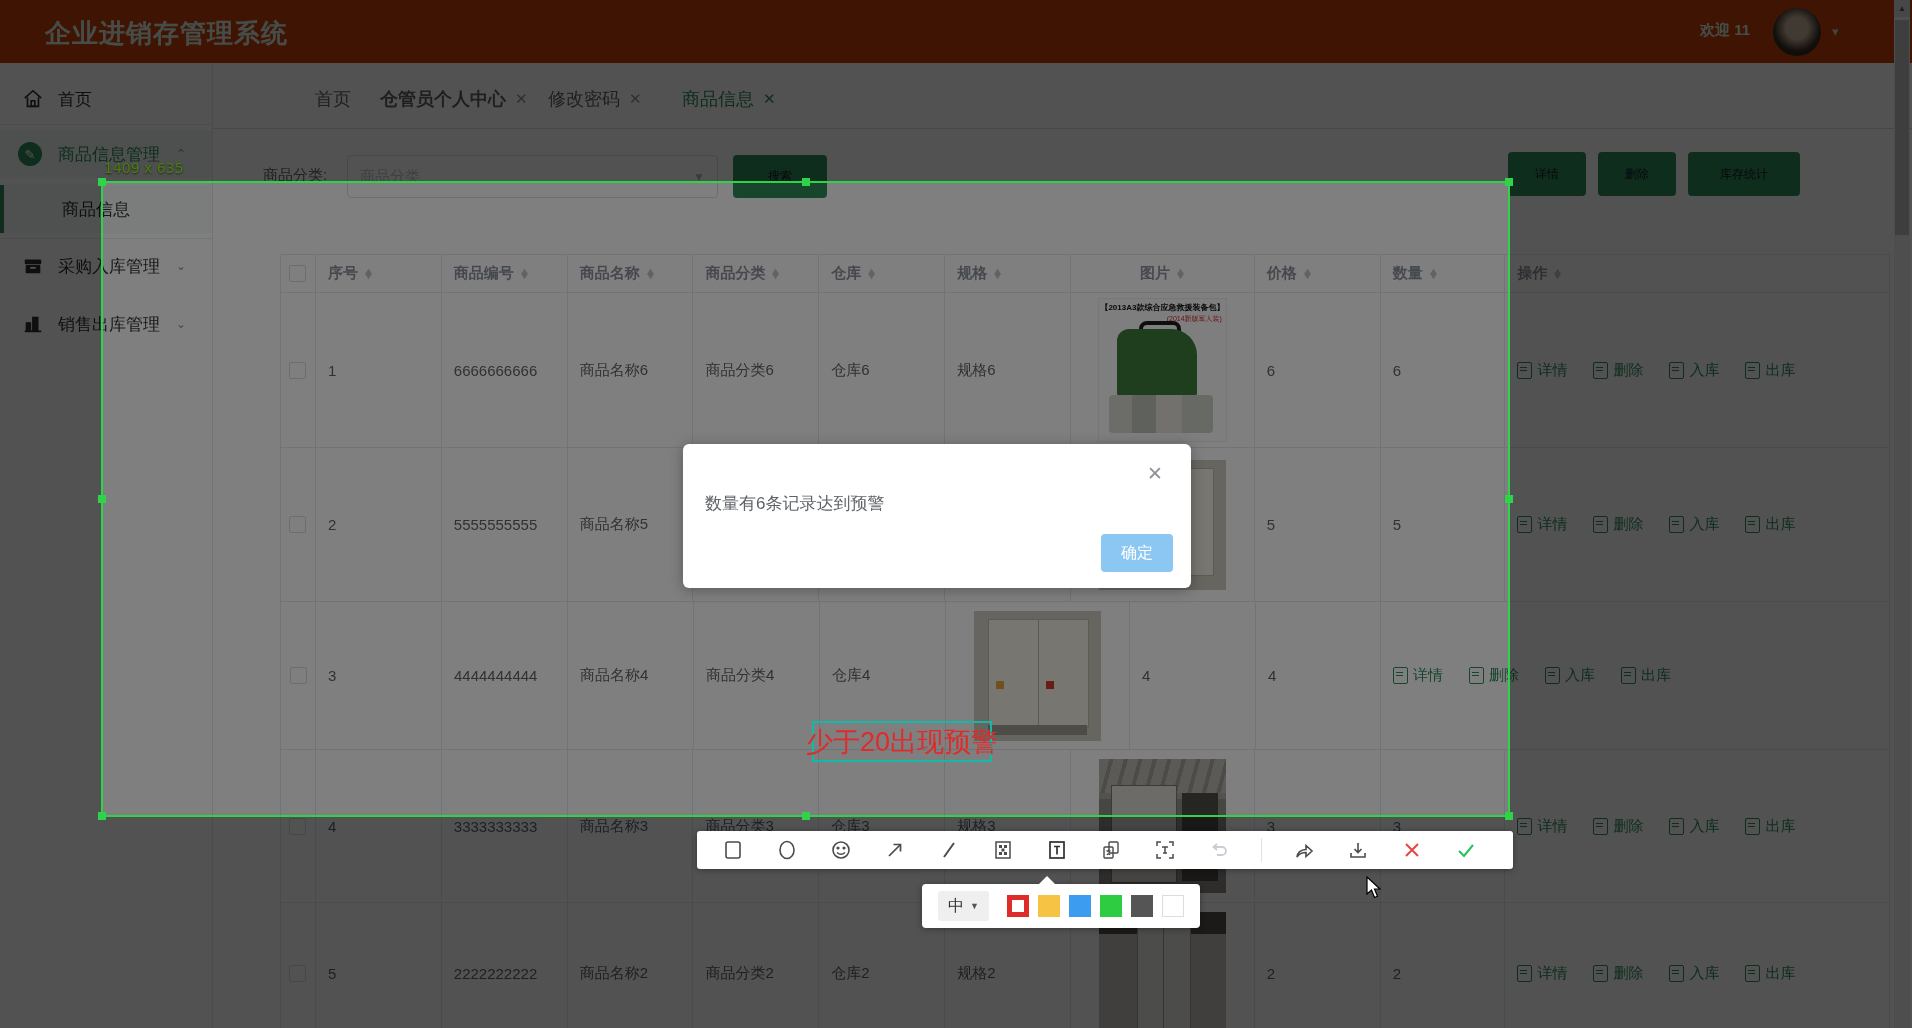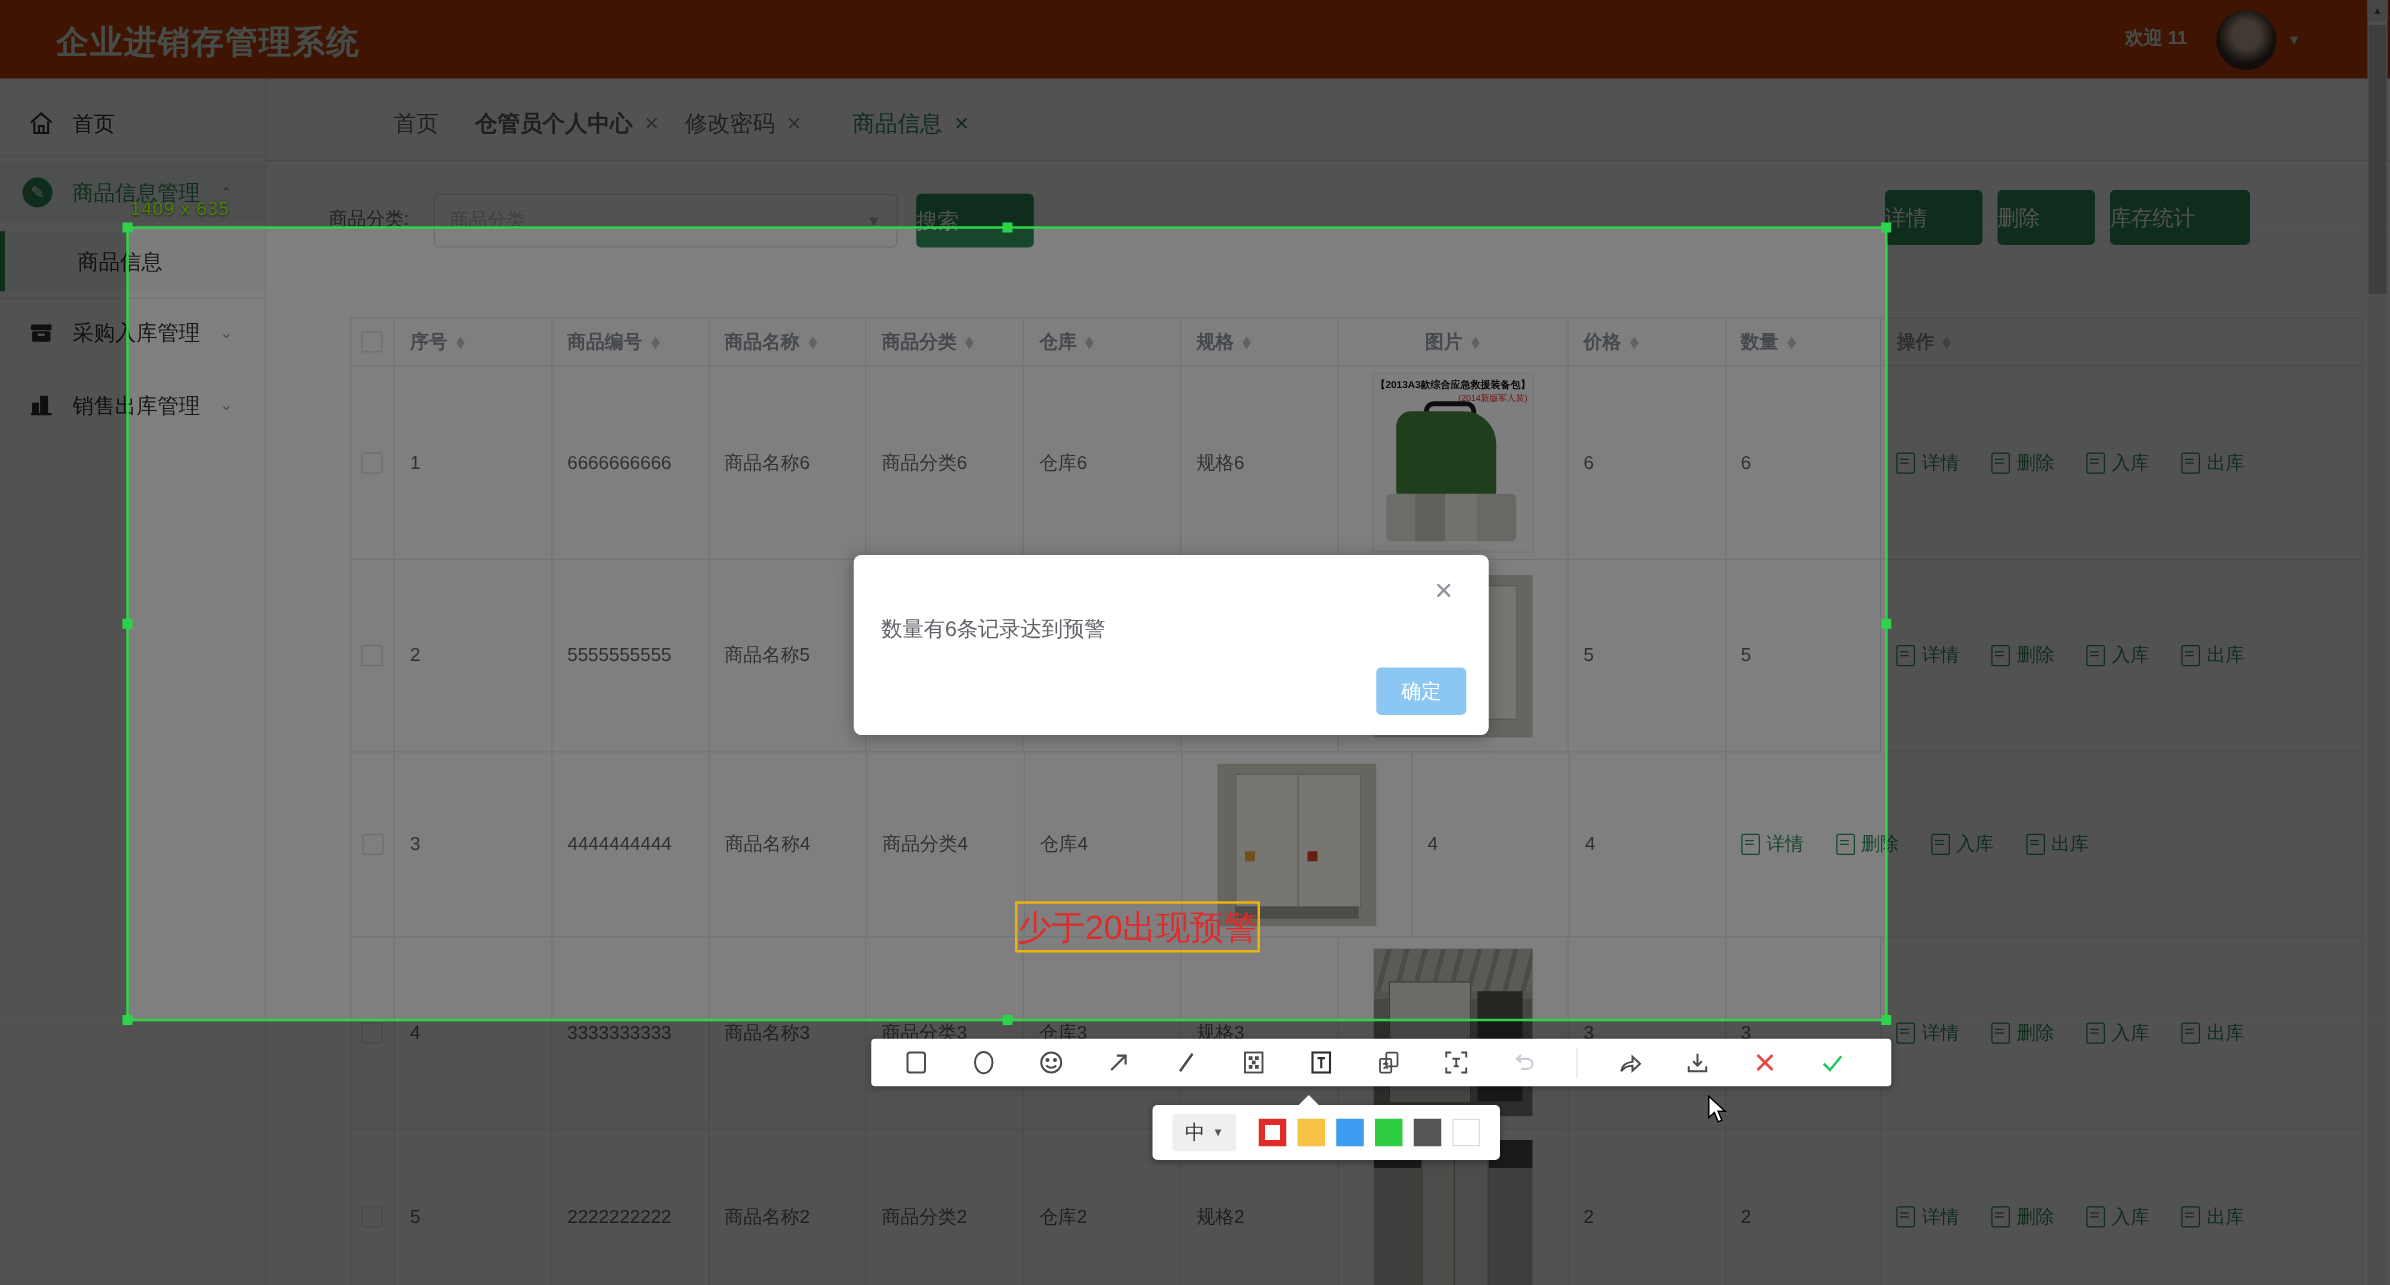--- a/index.html
+++ b/index.html
@@ -33,22 +33,22 @@
   .tab{position:absolute;top:24px;font-size:18px;color:#5f6368;display:flex;align-items:center;gap:9px;}
   .tab .x{font-size:15px;color:#8a9099;}
   .tab-active{color:#2F8C5B;}
   .tab-active .x{color:#2F8C5B;}
 
   .filter-label{left:50px;top:103px;font-size:15px;color:#5f6368;}
   .select{left:134px;top:92px;width:371px;height:43px;background:#fff;border:1px solid #d7dbe2;border-radius:4px;
     display:flex;align-items:center;justify-content:space-between;padding:0 12px;box-sizing:border-box;}
   .select .ph{color:#bfc4cc;font-size:15px;}
   .select .chev{color:#b4b9c2;font-size:12px;}
-  .btn-green{background:#2F8C5B;color:#ffffff;border-radius:4px;display:flex;align-items:center;
-    font-size:17px;}
+  .btn-green{background:#2F8C5B;color:#0f172a;border-radius:4px;display:flex;align-items:center;justify-content:center;
+    font-size:12px;}
   .search-btn{left:520px;top:92px;width:94px;height:43px;}
   .ta-detail{left:1295px;top:89px;width:78px;height:44px;}
   .ta-delete{left:1385px;top:89px;width:78px;height:44px;}
   .ta-stock{left:1475px;top:89px;width:112px;height:44px;}
 
   
   .tbl{left:280px;top:254px;width:1610px;border:1px solid #e4e7ed;border-bottom:none;box-sizing:border-box;z-index:1;}
   .trow{display:flex;border-bottom:1px solid #e4e7ed;}
   .tcell{border-right:1px solid #e4e7ed;box-sizing:border-box;padding:0 12px;display:flex;align-items:center;
     font-size:15px;color:#5f6368;overflow:hidden;}
@@ -110,21 +110,21 @@
   .modal .ok{position:absolute;right:18px;top:90px;width:72px;height:38px;background:#8CC7F3;border-radius:4px;
     color:#fff;font-size:16px;display:flex;align-items:center;justify-content:center;}
 
   
   .sel{left:101px;top:181px;width:1409px;height:636px;border:2px solid #2ED34A;box-sizing:border-box;z-index:8;}
   .handle{width:8px;height:8px;background:#2ED34A;z-index:9;}
   .sel-label{left:104px;top:160px;color:#4d7c0f;font-size:14px;z-index:9;text-shadow:0 1px 2px rgba(0,0,0,.6);
     font-family:"DejaVu Sans",sans-serif;}
 
   
-  .anno{left:812px;top:721px;width:196px;height:41px;border:2px solid #eab308;box-sizing:border-box;z-index:8;
+  .anno{left:812px;top:721px;width:180px;height:41px;border:2px solid #14b8a6;box-sizing:border-box;z-index:8;
     display:flex;align-items:center;justify-content:center;color:#E02B2B;font-size:27px;white-space:nowrap;}
 
   
   .snipbar{left:697px;top:831px;width:816px;height:38px;background:#fff;border-radius:3px;z-index:9;
     box-shadow:0 1px 6px rgba(0,0,0,.35);display:flex;align-items:center;gap:30px;padding:0 24px;box-sizing:border-box;}
   .ti{width:24px;height:24px;display:flex;align-items:center;justify-content:center;}
   .ti svg{display:block;}
   .tool-div{width:1px;height:24px;background:#e2e2e2;}
 
   

